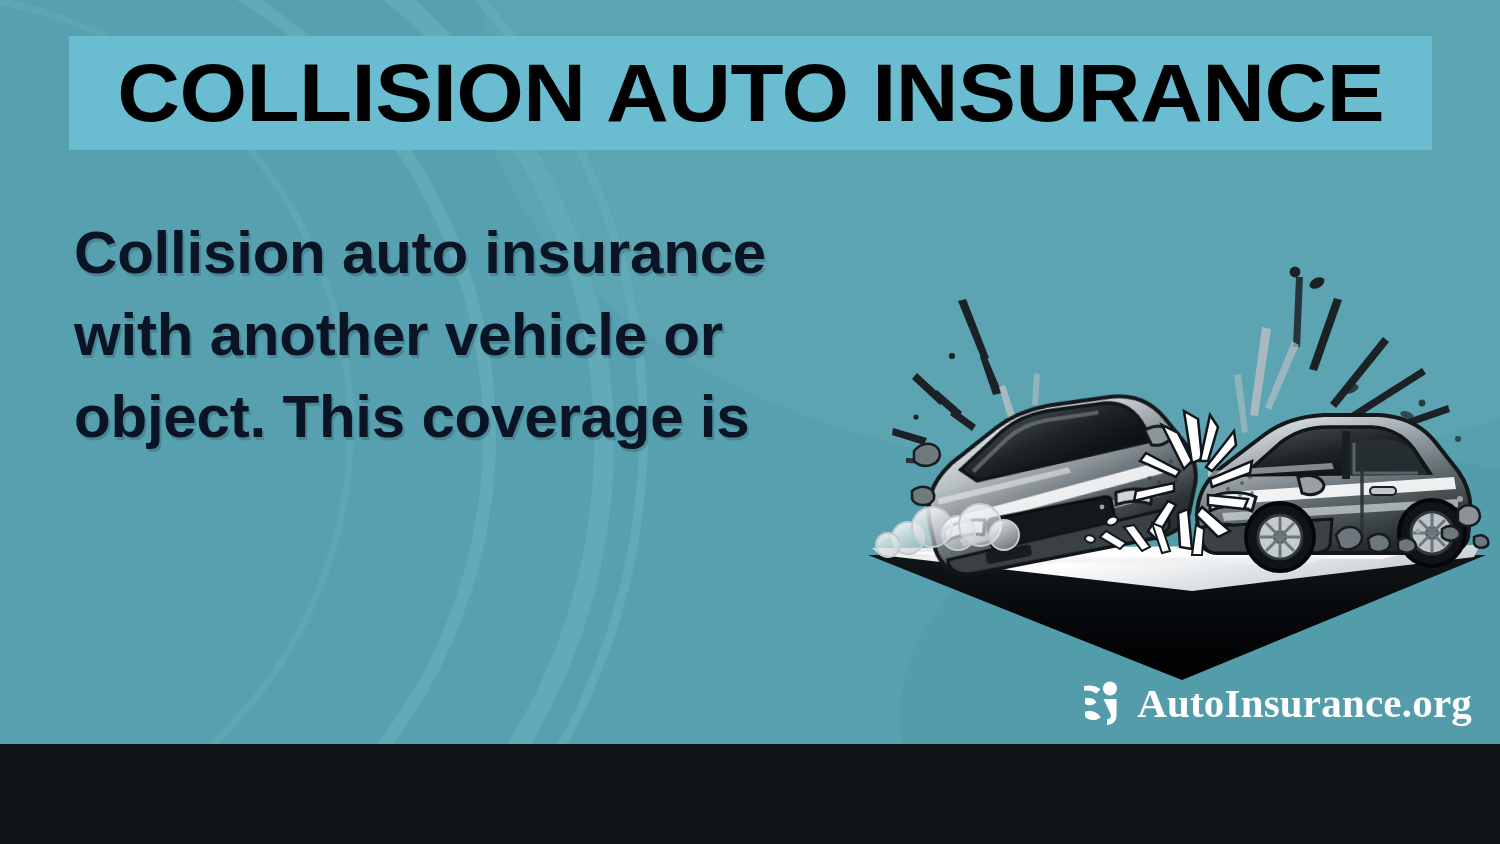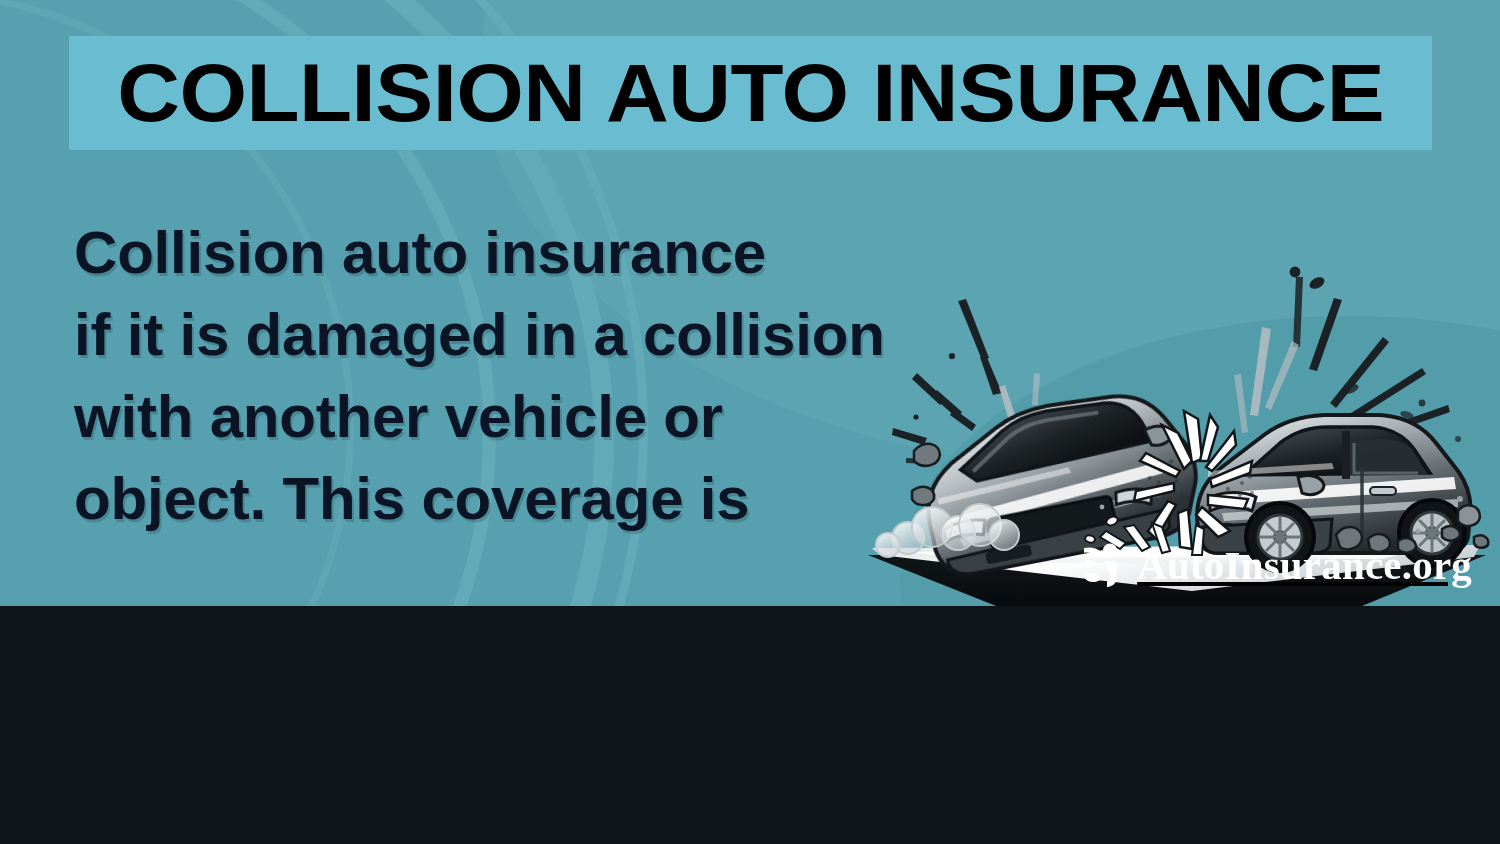--- a/index.html
+++ b/index.html
@@ -3,21 +3,21 @@
 <meta charset="utf-8">
 <style>
   html, body {
     margin: 0;
     padding: 0;
     background: #0f1418;
   }
   #stage {
     position: relative;
     width: 1500px;
-    height: 606px;
+    height: 744px;
     overflow: hidden;
     background: #57A0AF;
     font-family: "Liberation Sans", sans-serif;
   }
 
   
   .bg-base {
     position: absolute;
     inset: 0;
     background: #57A0AF;
@@ -121,21 +121,20 @@
   .illustration svg { display: block; width: 100%; height: 100%; }
 
   
   .logo {
     position: absolute;
     right: 28px;
     bottom: 18px;
     display: flex;
     align-items: center;
     gap: 14px;
-    text-decoration: underline;
   }
   .logo-mark {
     width: 42px;
     height: 46px;
     flex: none;
   }
   .logo-text {
     font-family: "Liberation Serif", "DejaVu Serif", serif;
     font-weight: 700;
     font-size: 41px;
@@ -157,21 +156,20 @@
   <div class="arc a1"></div>
   <div class="arc a2"></div>
   <div class="arc a4"></div>
 
   <div class="title-banner">
     <div class="title-text">COLLISION AUTO INSURANCE</div>
   </div>
 
   <div class="body-copy">
     <span class="ln">Collision auto insurance</span>
-    <span class="ln">if it is damaged in a collision</span>
     <span class="ln">with another vehicle or</span>
     <span class="ln">object. This coverage is</span>
   </div>
 
   <div class="illustration">
     <svg viewBox="0 0 630 425" xmlns="http://www.w3.org/2000/svg" aria-hidden="true">
       <defs>
         <linearGradient id="carA" x1="0" y1="0" x2="0.4" y2="1">
           <stop offset="0%" stop-color="#f2f4f5"></stop>
           <stop offset="38%" stop-color="#b9c0c4"></stop>

